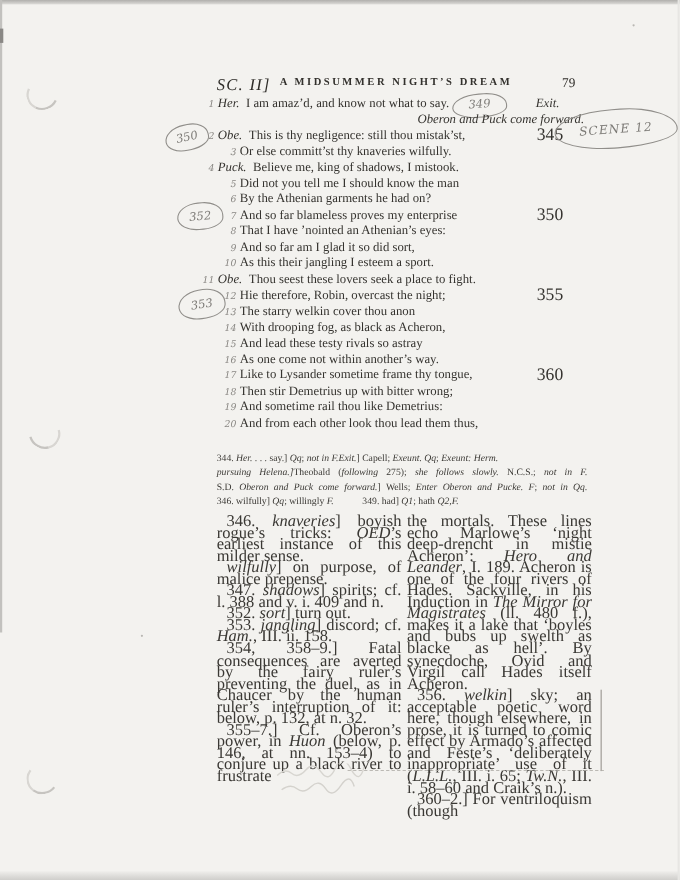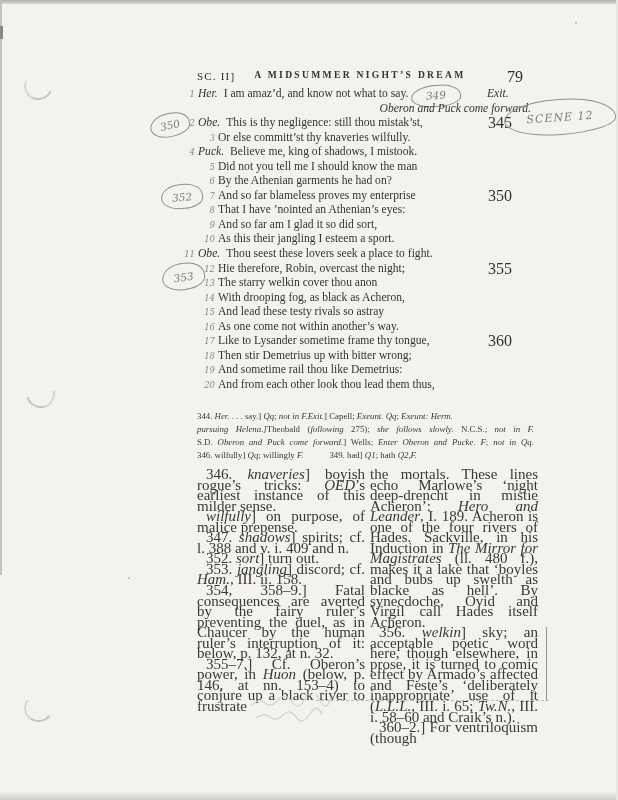--- a/index.html
+++ b/index.html
@@ -21,23 +21,23 @@
   .hole{position:absolute;width:25px;height:24px;border-radius:50%;
     border:2px solid transparent;}
   .hole.h1{left:24px;top:72px;border-bottom-color:#c6c4c0;border-left-color:#d8d6d2;transform:rotate(-20deg);}
   .hole.h2{left:26px;top:380px;border-top-color:#c6c4c0;border-left-color:#d8d6d2;transform:rotate(-150deg);}
   .hole.h3{left:24px;top:694px;border-bottom-color:#c6c4c0;border-left-color:#d8d6d2;transform:rotate(-8deg);}
   .speck{position:absolute;background:#b9b7b3;border-radius:50%;}
 
   
   .header{position:absolute;left:197px;top:69px;width:326px;height:14px;
     font-size:10px;letter-spacing:1px;color:#2f2d29;}
-  .header .scene-ref{position:absolute;left:0;top:1px;font-size:11px;letter-spacing:1.2px;}
+  .header .scene-ref{position:absolute;left:0;top:1px;font-size:15px;letter-spacing:1.2px;font-style:italic;}
   .header .title{position:absolute;left:0;right:0;text-align:center;font-size:9.6px;letter-spacing:2.3px;font-weight:bold;color:#33312d;}
-  .header .pageno{position:absolute;right:0;top:-1px;font-size:16px;letter-spacing:0;font-family:Liberation Serif, serif;}
+  .header .pageno{position:absolute;right:0;top:-1px;font-size:12px;letter-spacing:0;font-family:Liberation Serif, serif;}
 
   
   .verse{position:absolute;left:0;top:87px;width:618px;font-size:11.6px;}
   .vline{position:relative;height:14.55px;line-height:14.55px;white-space:nowrap;}
   .vline.withprefix{padding-left:182px;}
   .vline.plain{padding-left:202px;}
   .vline.sd{padding-left:0;width:531px;text-align:right;font-style:italic;}
   .hw{display:inline-block;width:13px;margin-right:3px;text-align:right;
     font-family:"DejaVu Serif",serif;font-style:italic;font-size:8.5px;color:#8a8884;}
   .prefix{font-style:italic;margin-right:6px;}

